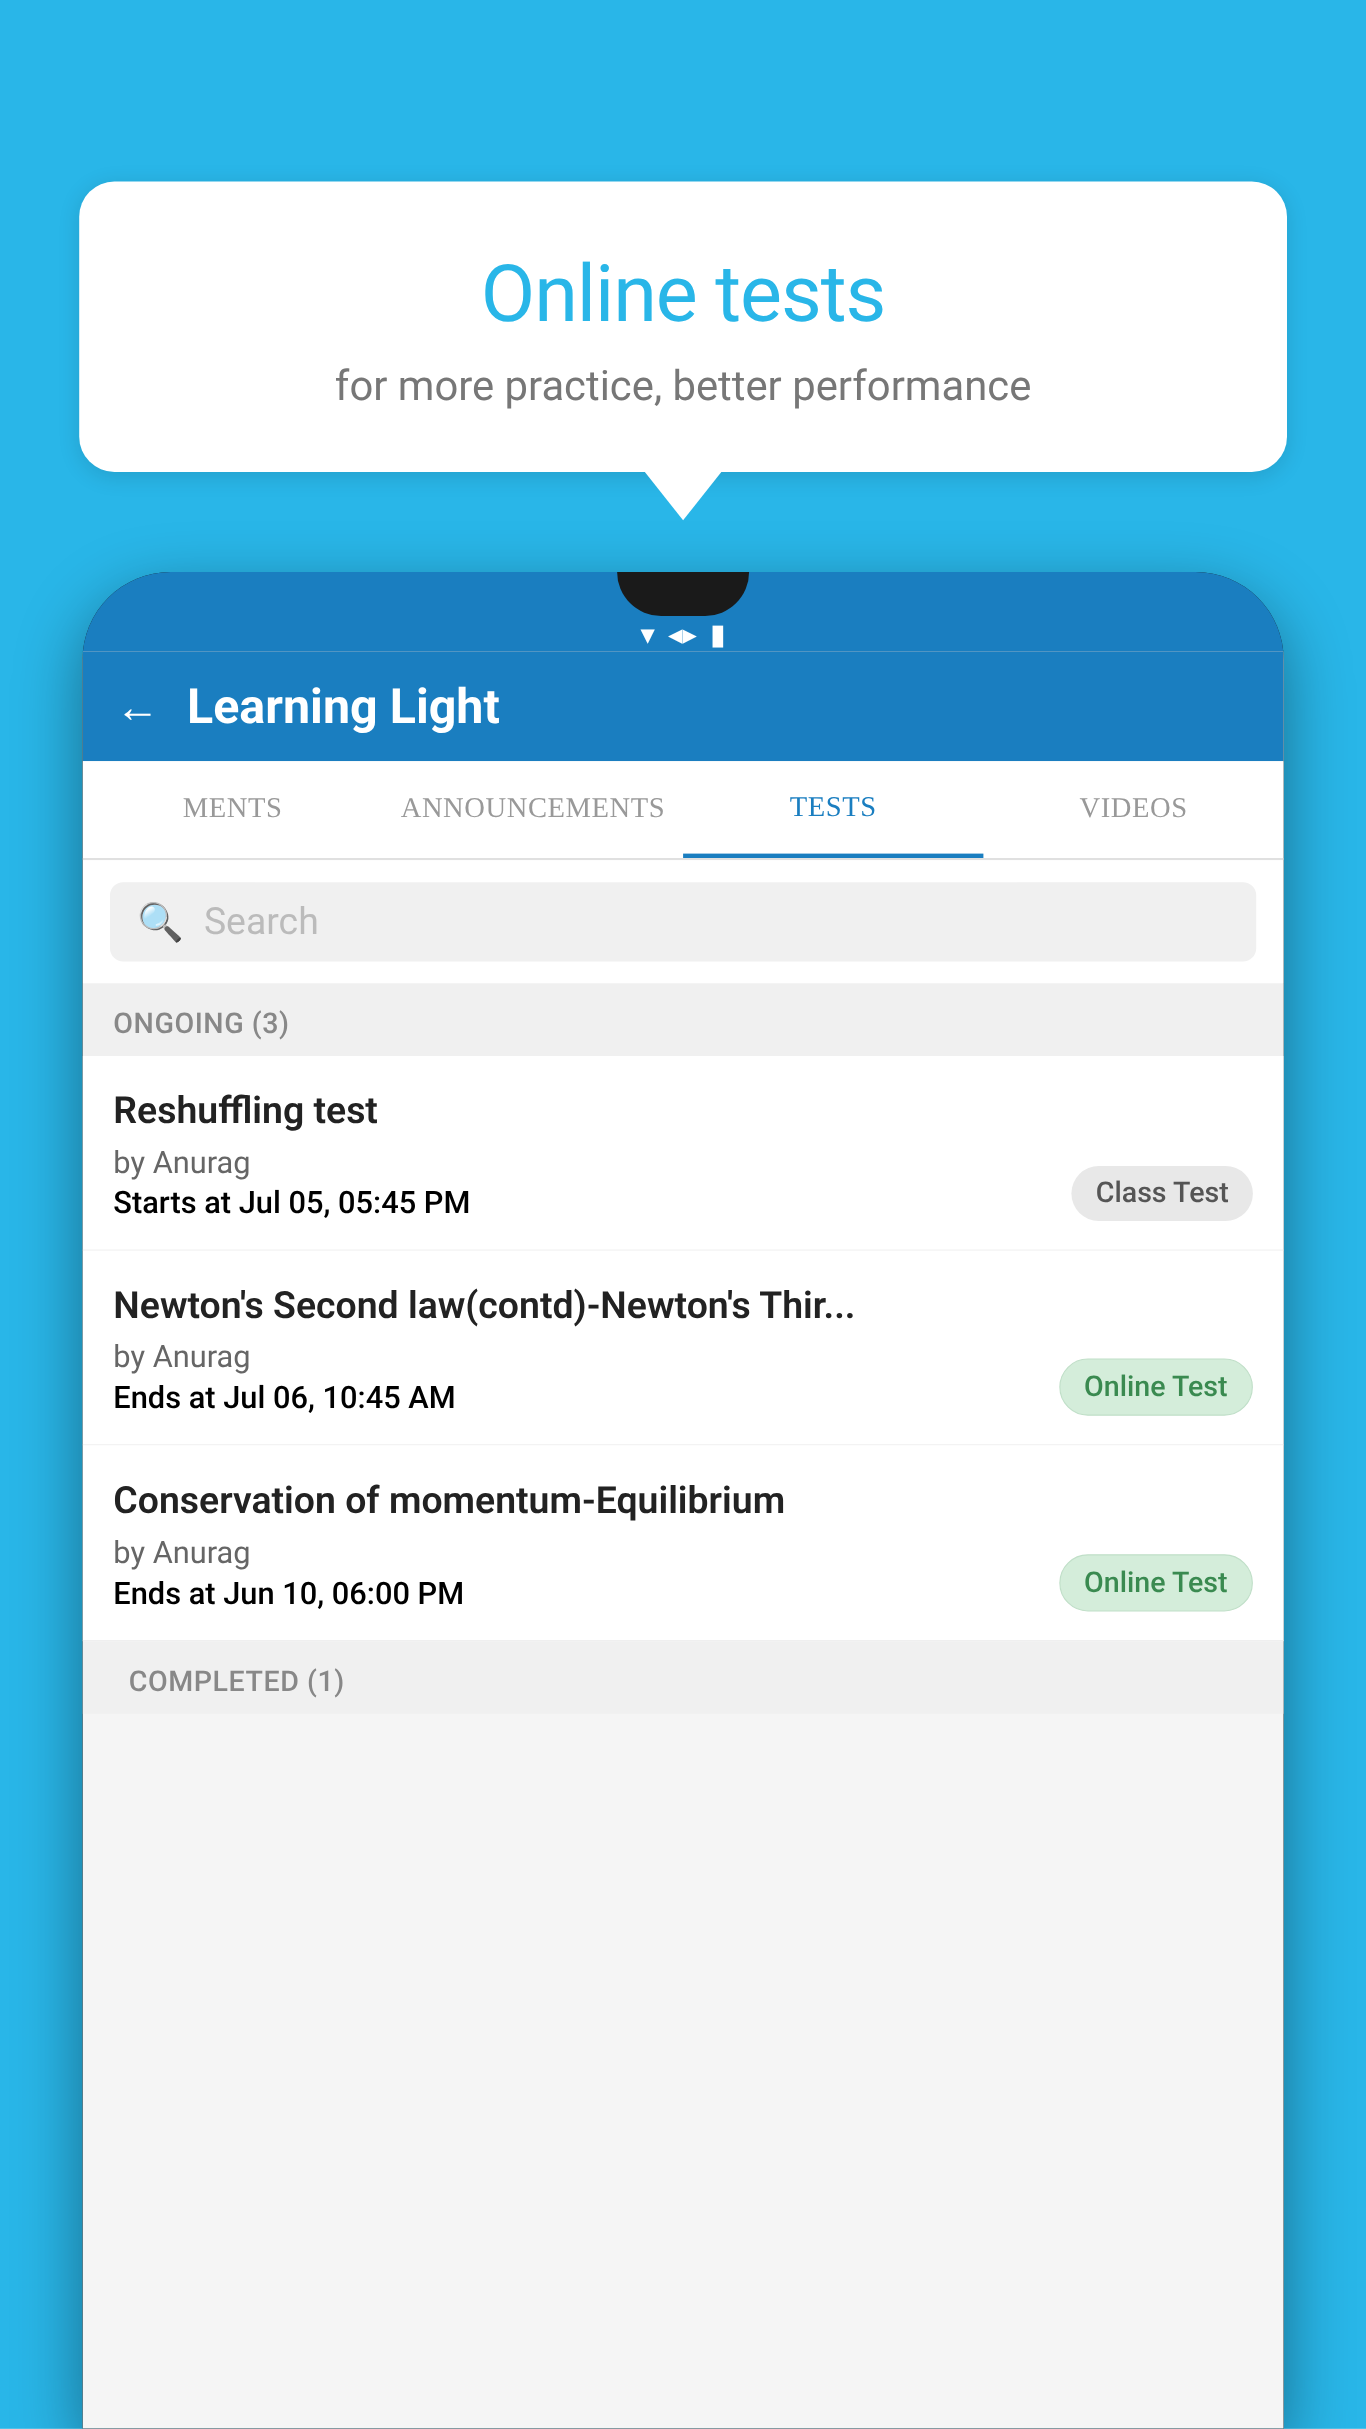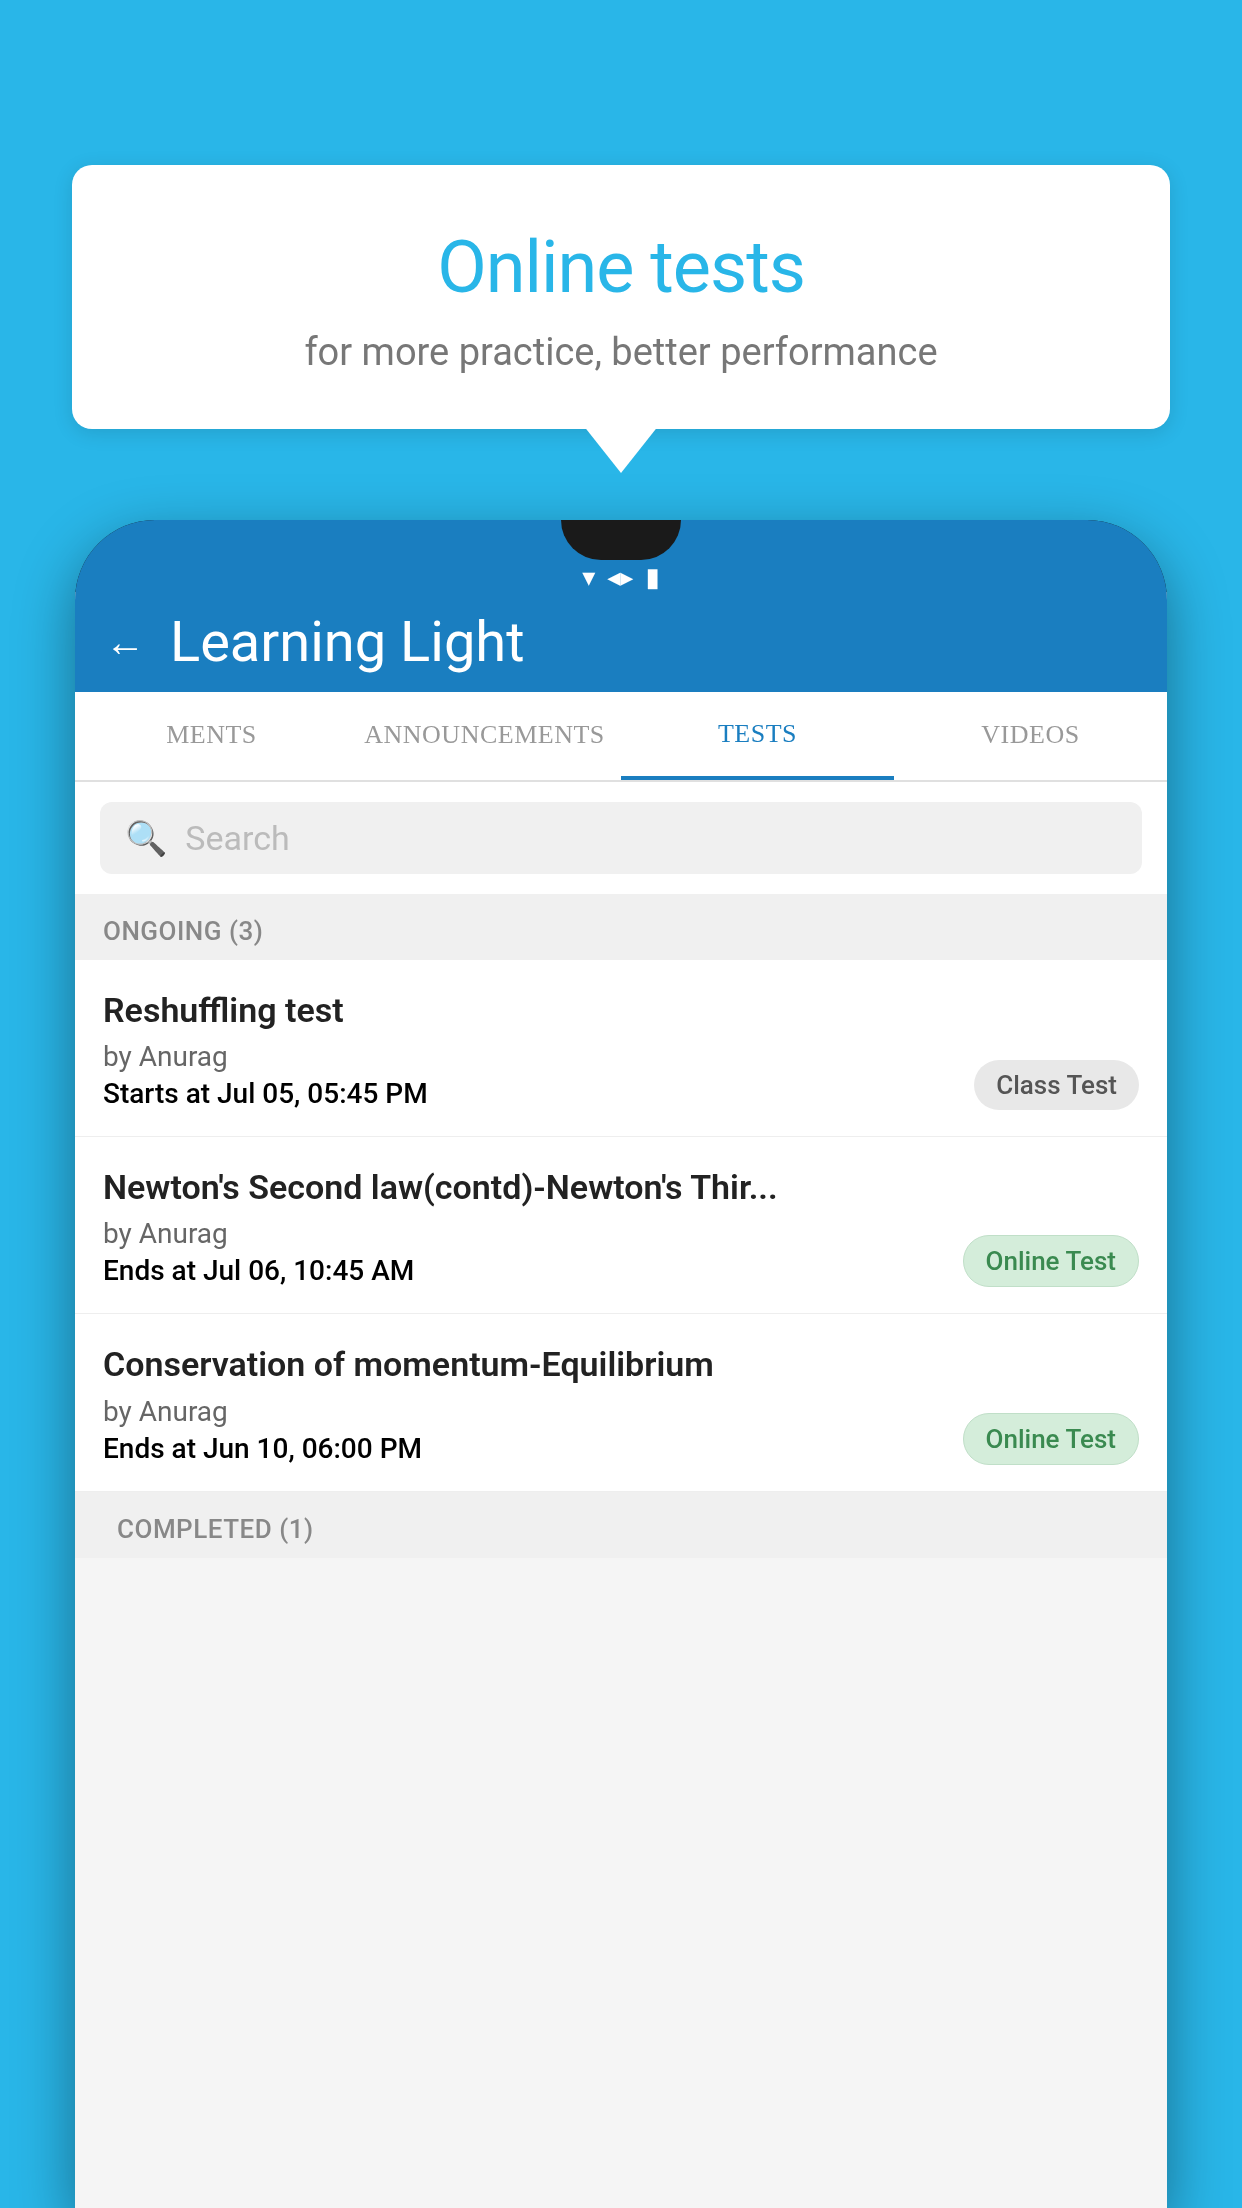--- a/index.html
+++ b/index.html
@@ -13,21 +13,21 @@
       position: relative;
     }
 
     
     .speech-bubble {
       position: absolute;
       top: 165px;
       left: 72px;
       right: 72px;
       background: white;
-      border-radius: 20px;
+      border-radius: 32px;
       padding: 60px 50px 55px;
       text-align: center;
       box-shadow: 0 4px 20px rgba(0,0,0,0.12);
     }
 
     .speech-bubble::after {
       content: '';
       position: absolute;
       bottom: -44px;
       left: 50%;
@@ -118,22 +118,22 @@
       gap: 25px;
     }
 
     .back-arrow {
       color: white;
       font-size: 40px;
     }
 
     .app-title {
       color: white;
-      font-size: 56px;
-      font-weight: 400;
+      font-size: 44px;
+      font-weight: 700;
     }
 
     
     .tabs-bar {
       background: white;
       display: flex;
       align-items: center;
       height: 90px;
       border-bottom: 2px solid #e0e0e0;
       overflow: hidden;

